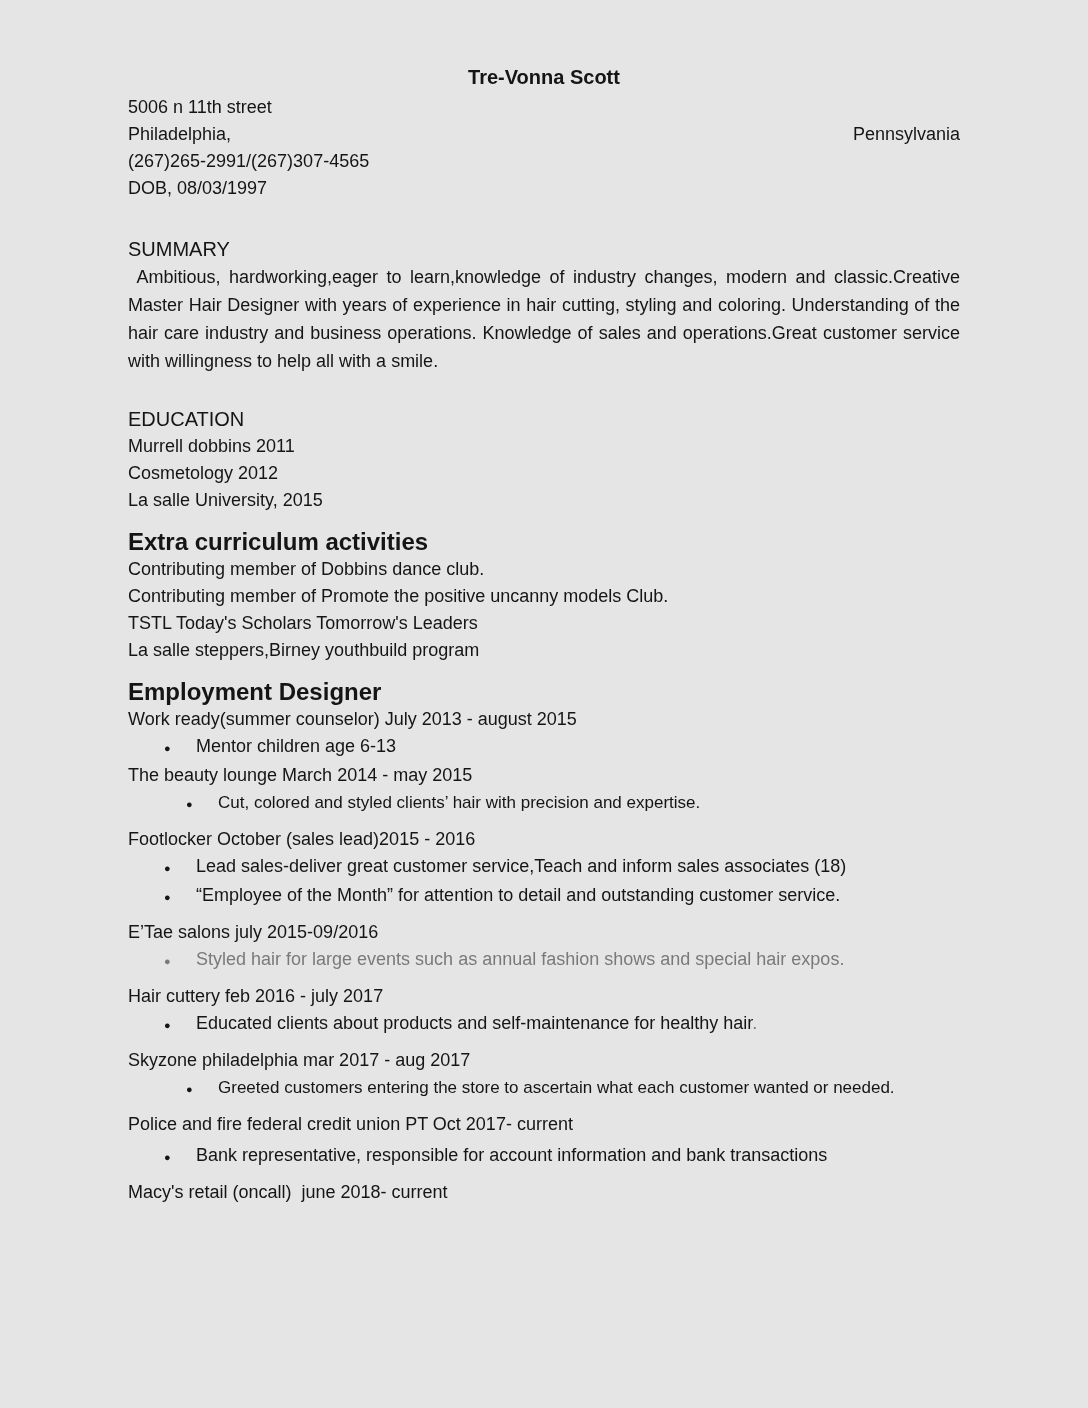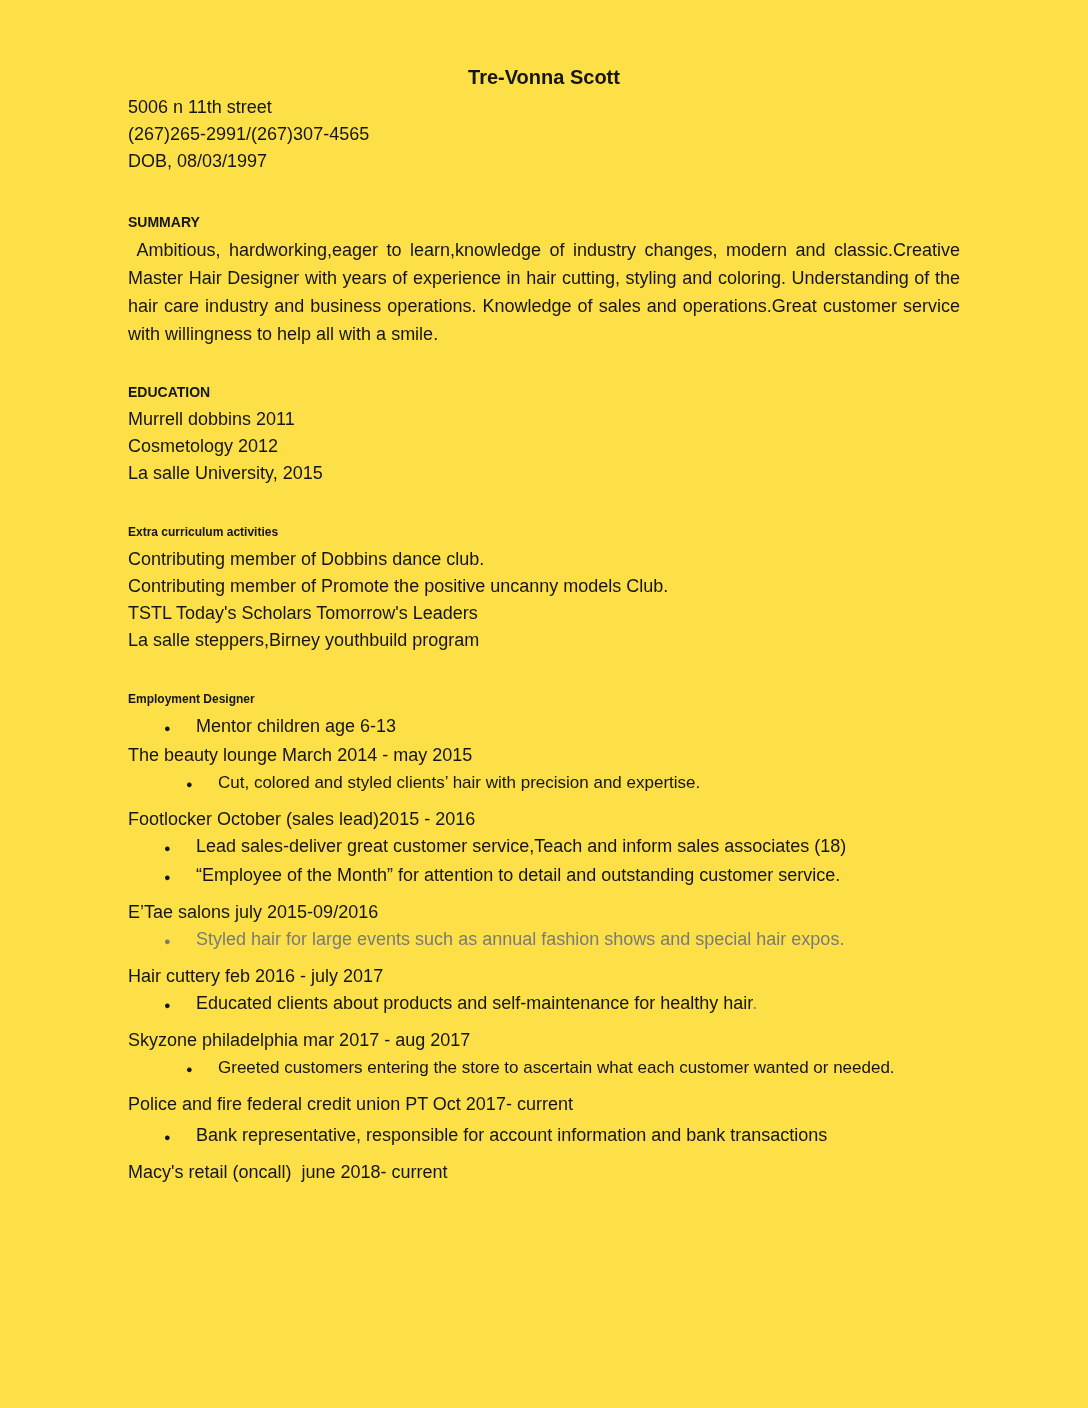--- a/index.html
+++ b/index.html
@@ -3,45 +3,45 @@
 <meta charset="utf-8">
 <style>
   html, body { margin: 0; padding: 0; background: #ffffff; }
   .page {
     position: relative;
     width: 1088px;
     min-height: 1408px;
     box-sizing: border-box;
     margin: 0 auto;
     padding: 64px 128px 80px 128px;
-    background: #fde047;
+    background: #e5e5e5;
     font-family: "Liberation Sans", sans-serif;
     font-size: 18px;
     line-height: 27px;
     color: #151515;
   }
   .name {
     text-align: center;
     font-weight: bold;
     font-size: 20px;
     line-height: 27px;
     margin-bottom: 3px;
   }
   .row-split { display: flex; justify-content: space-between; }
   .h-small {
-    font-weight: bold;
-    font-size: 14px;
+    font-weight: normal;
+    font-size: 20px;
     margin-top: 34px;
   }
   .h-small.edu { margin-top: 31px; }
   .h-large {
     font-weight: bold;
-    font-size: 12px;
+    font-size: 24px;
     line-height: 28px;
-    margin-top: 31px;
+    margin-top: 14px;
   }
   .summary-text {
     text-align: justify;
     white-space: pre-wrap;
     line-height: 28px;
   }
   .job { margin-top: 8px; }
   .job.tight { margin-top: 0; }
   .bullet { display: flex; align-items: baseline; }
   .bullet .dot {
@@ -61,20 +61,24 @@
 </style>
 </head>
 <body>
 
 <div class="page">
 
   <div class="name">Tre-Vonna Scott</div>
 
   <div>
     <div>5006 n 11th street</div>
+    <div class="row-split">
+      <span>Philadelphia,</span>
+      <span>Pennsylvania</span>
+    </div>
     <div>(267)265-2991/(267)307-4565</div>
     <div class="row-split">
       <span>DOB, 08/03/1997</span>
     </div>
   </div>
 
   <div class="h-small">SUMMARY</div>
   <div class="summary-text"> Ambitious, hardworking,eager to learn,knowledge of industry changes, modern and classic.Creative Master Hair Designer with years of experience in hair cutting, styling and coloring. Understanding of the hair care industry and business operations. Knowledge of sales and operations.Great customer service with willingness to help all with a smile.</div>
 
   <div class="h-small edu">EDUCATION</div>
@@ -88,20 +92,21 @@
   <div>
     <div>Contributing member of Dobbins dance club.</div>
     <div>Contributing member of Promote the positive uncanny models Club.</div>
     <div>TSTL Today's Scholars Tomorrow's Leaders</div>
     <div>La salle steppers,Birney youthbuild program</div>
   </div>
 
   <div class="h-large">Employment Designer</div>
 
   <div class="job tight">
+    <div>Work ready(summer counselor) July 2013 - august 2015</div>
     <div class="bullet b1">
       <span class="dot"></span>
       <span>Mentor children age 6-13</span>
     </div>
   </div>
 
   <div class="job tight">
     <div>The beauty lounge March 2014 - may 2015</div>
     <div class="bullet b2">
       <span class="dot"></span>

